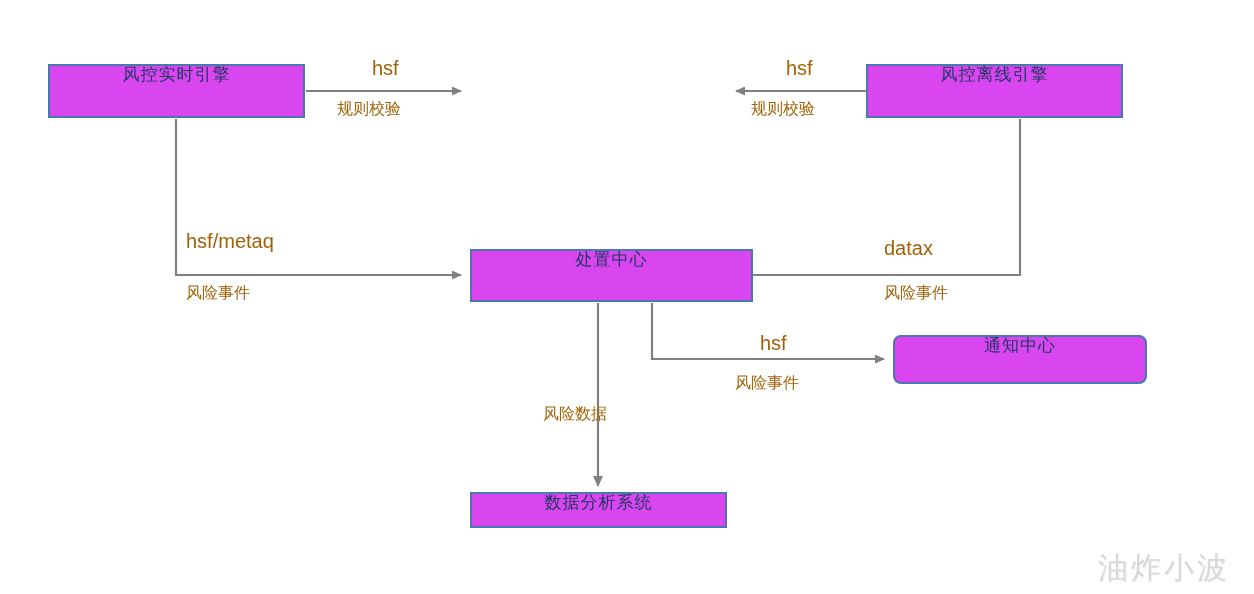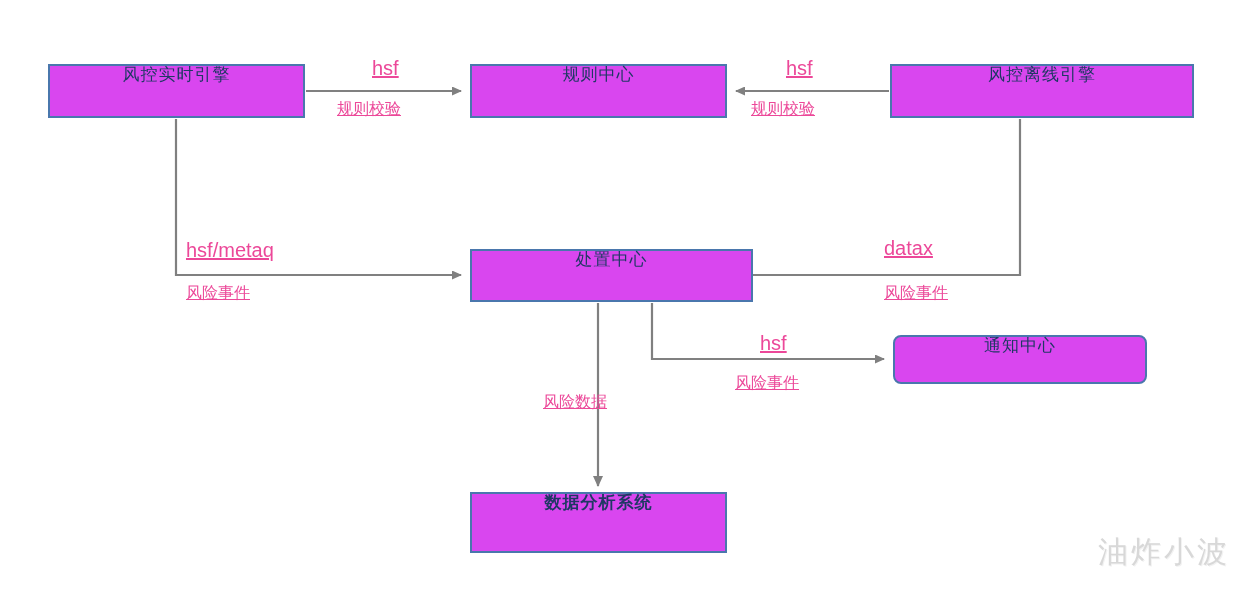--- a/index.html
+++ b/index.html
@@ -39,26 +39,25 @@
   .node-label {
     color: #1f3864;
     font-size: 17px;
     letter-spacing: 1px;
     font-family: "Liberation Sans", "DejaVu Sans", sans-serif;
     white-space: nowrap;
     line-height: 1;
   }
   .edge-label {
     position: absolute;
-    color: #ec4899;
+    color: #a16207;
     white-space: nowrap;
     z-index: 4;
     line-height: 1;
     font-family: "Liberation Sans", "DejaVu Sans", sans-serif;
-    text-decoration: underline;
   }
   .edge-label.proto {
     font-size: 20px;
   }
   .edge-label.payload {
     font-size: 16px;
   }
   .watermark {
     position: absolute;
     color: #d8d8d8;
@@ -98,52 +97,49 @@
 
     <path d="M652,303 L652,359 L884,359" fill="none" stroke="#808080" stroke-width="2.2" marker-end="url(#arrow-right)"></path>
 
     <line x1="598" y1="303" x2="598" y2="486" stroke="#808080" stroke-width="2.2" marker-end="url(#arrow-down)"></line>
   </svg>
 
   <div class="node" style="left:48px; top:64px; width:257px; height:54px;">
     <span class="node-label">风控实时引擎</span>
   </div>
 
-  <div class="node" style="left:470px; top:64px; width:257px; height:54px;">
-    <span class="node-label">规则中心</span>
-  </div>
 
-  <div class="node" style="left:890px; top:64px; width:304px; height:54px;">
+  <div class="node" style="left:866px; top:64px; width:257px; height:54px;">
     <span class="node-label">风控离线引擎</span>
   </div>
 
   <div class="node" style="left:470px; top:249px; width:283px; height:53px;">
     <span class="node-label">处置中心</span>
   </div>
 
   <div class="node" style="left:893px; top:335px; width:254px; height:49px;border-radius:8px;">
     <span class="node-label">通知中心</span>
   </div>
 
-  <div class="node" style="left:470px; top:492px; width:257px; height:61px;font-weight:bold;">
+  <div class="node" style="left:470px; top:492px; width:257px; height:36px;">
     <span class="node-label">数据分析系统</span>
   </div>
 
   <div class="edge-label proto" style="left:372px; top:58px;">hsf</div>
   <div class="edge-label payload" style="left:337px; top:101px;">规则校验</div>
 
   <div class="edge-label proto" style="left:786px; top:58px;">hsf</div>
   <div class="edge-label payload" style="left:751px; top:101px;">规则校验</div>
 
-  <div class="edge-label proto" style="left:186px; top:231px;margin-top:9px;">hsf/metaq</div>
+  <div class="edge-label proto" style="left:186px; top:231px;">hsf/metaq</div>
   <div class="edge-label payload" style="left:186px; top:285px;">风险事件</div>
 
   <div class="edge-label proto" style="left:884px; top:238px;">datax</div>
   <div class="edge-label payload" style="left:884px; top:285px;">风险事件</div>
 
   <div class="edge-label proto" style="left:760px; top:333px;">hsf</div>
   <div class="edge-label payload" style="left:735px; top:375px;">风险事件</div>
 
-  <div class="edge-label payload" style="left:543px; top:394px;">风险数据</div>
+  <div class="edge-label payload" style="left:543px; top:406px;">风险数据</div>
 
-  <div class="watermark" style="left:1098px; top:532px;">油炸小波</div>
+  <div class="watermark" style="left:1098px; top:548px;">油炸小波</div>
 
 </div>
 
 </body></html>

